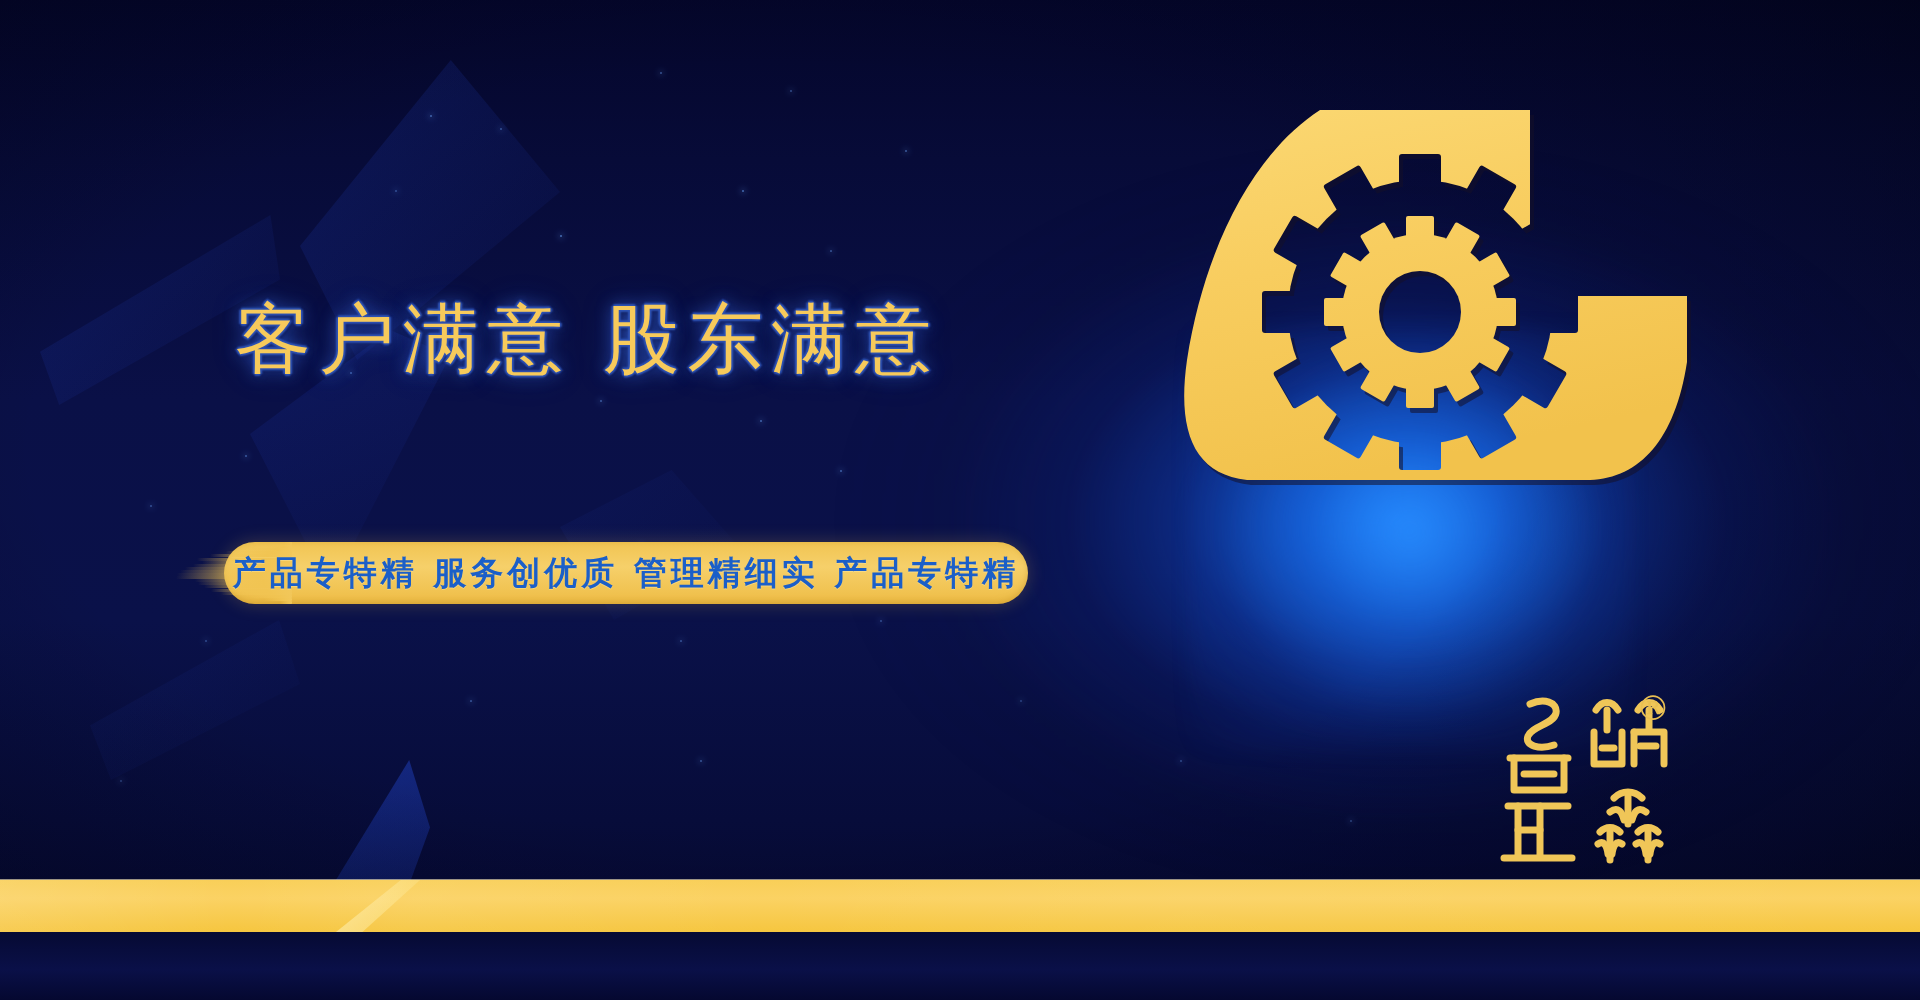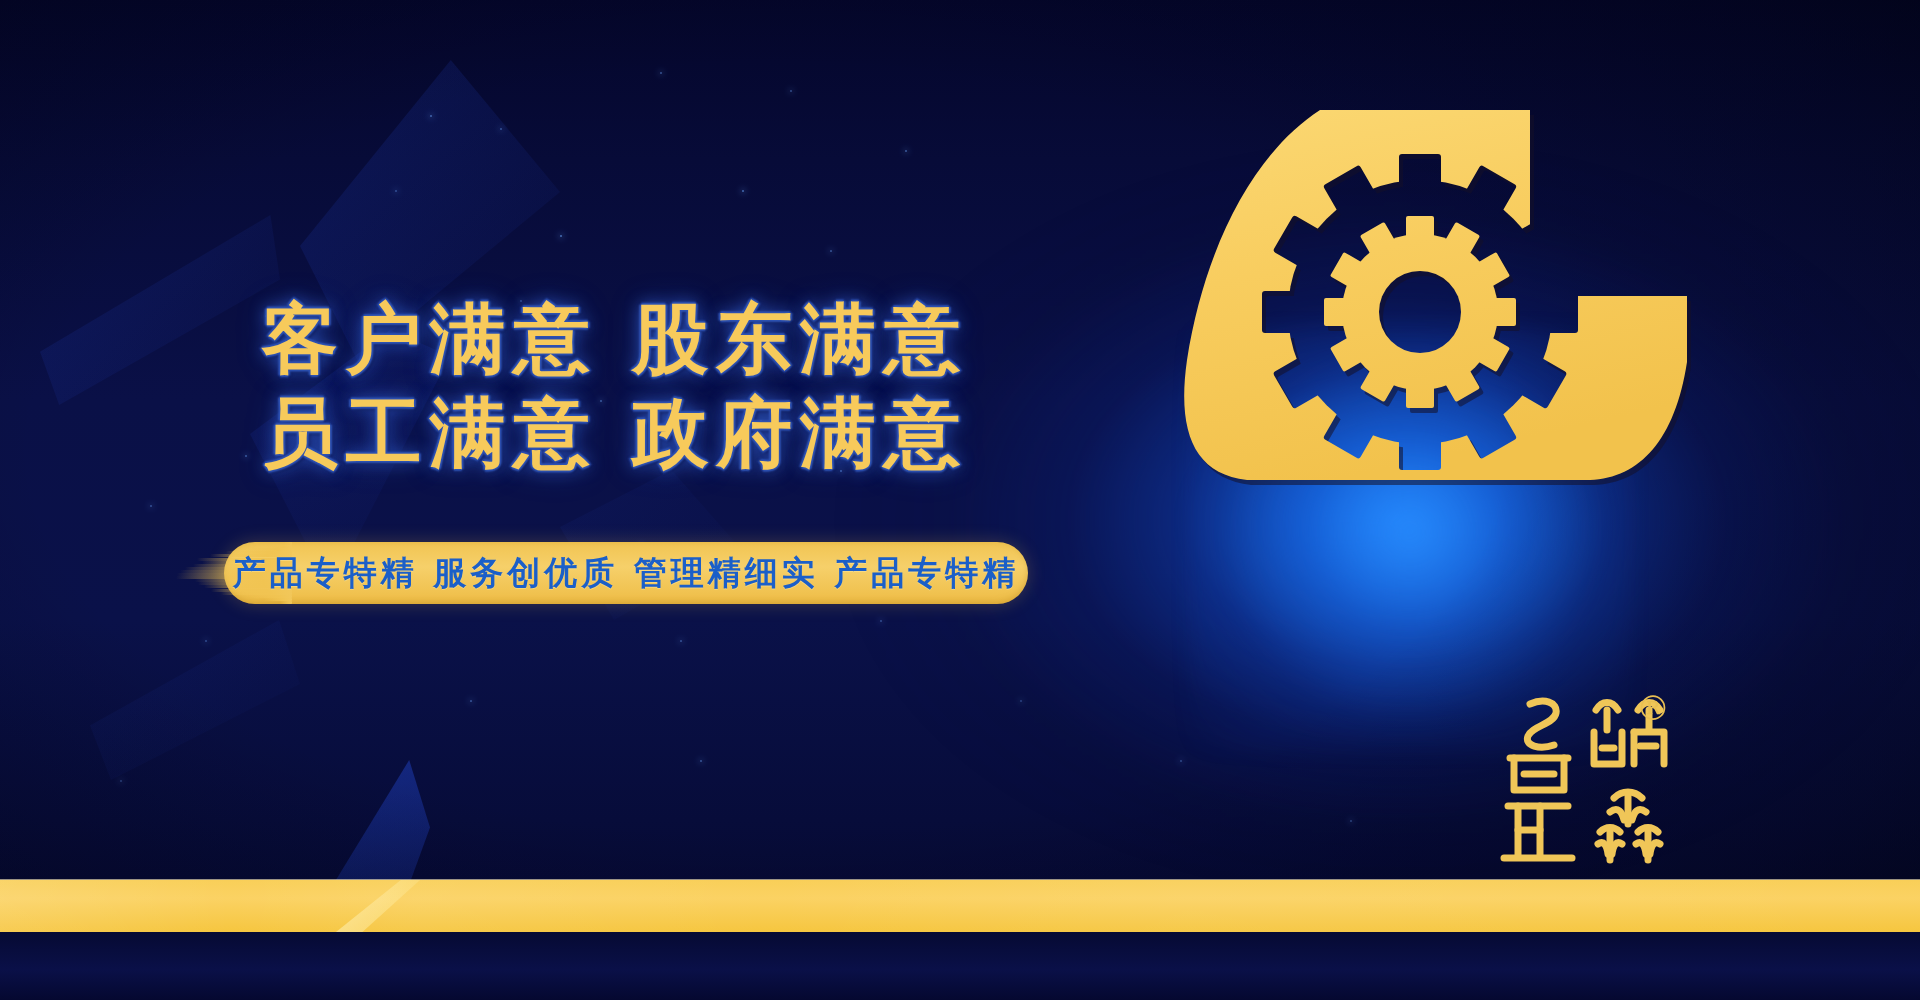--- a/index.html
+++ b/index.html
@@ -95,24 +95,24 @@
     background: #6ea8ff;
     box-shadow: 0 0 6px 1px rgba(110,168,255,0.85);
   }
 
   
   .headline {
     position: absolute;
     left: 235px;
     top: 292px;
     width: 760px;
-    text-align: center;
+    text-align: left;
     line-height: 1.24;
     font-family: "DejaVu Serif", "Liberation Serif", serif;
-    font-weight: 700;
+    font-weight: 400;
     font-size: 76px;
     letter-spacing: 8px;
     color: #f7ca5b;
     text-shadow:
        0 0 2px #2f53b4,
        2px 0 2px #2f53b4,
       -2px 0 2px #2f53b4,
        0 2px 2px #2f53b4,
        0 -2px 2px #2f53b4,
        3px 3px 4px rgba(16,28,90,0.95),
@@ -293,21 +293,20 @@
       <span class="star" style="left:245px;top:455px;width:1.9px;height:1.9px;opacity:0.48"></span>
       <span class="star" style="left:395px;top:190px;width:1.6px;height:1.6px;opacity:0.36"></span>
       <span class="star" style="left:680px;top:640px;width:1.7px;height:1.7px;opacity:0.38"></span>
       <span class="star" style="left:840px;top:470px;width:2px;height:2px;opacity:0.52"></span>
     </div>
 
   <div class="bg-vignette"></div>
 
   <div class="headline">
     <span class="headline-line">客户满意  股东满意</span>
-    <span class="headline-line">员工满意  政府满意</span>
   </div>
 
   <div class="subtitle-wrap">
     <div class="subtitle-pill"></div>
     <div class="shred" id="shred">
         <i style="top:0.0px;left:112.0px;width:8.0px"></i>
         <i style="top:3.1px;left:91.9px;width:28.1px"></i>
         <i style="top:6.2px;left:71.8px;width:48.2px"></i>
         <i style="top:9.3px;left:53.9px;width:66.1px"></i>
         <i style="top:12.4px;left:38.2px;width:81.8px"></i>

